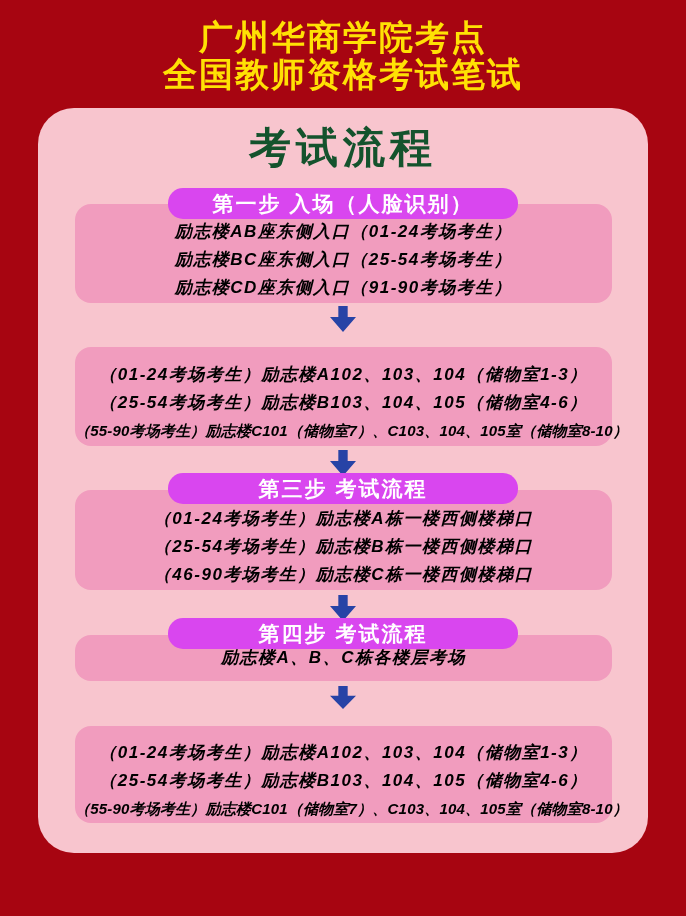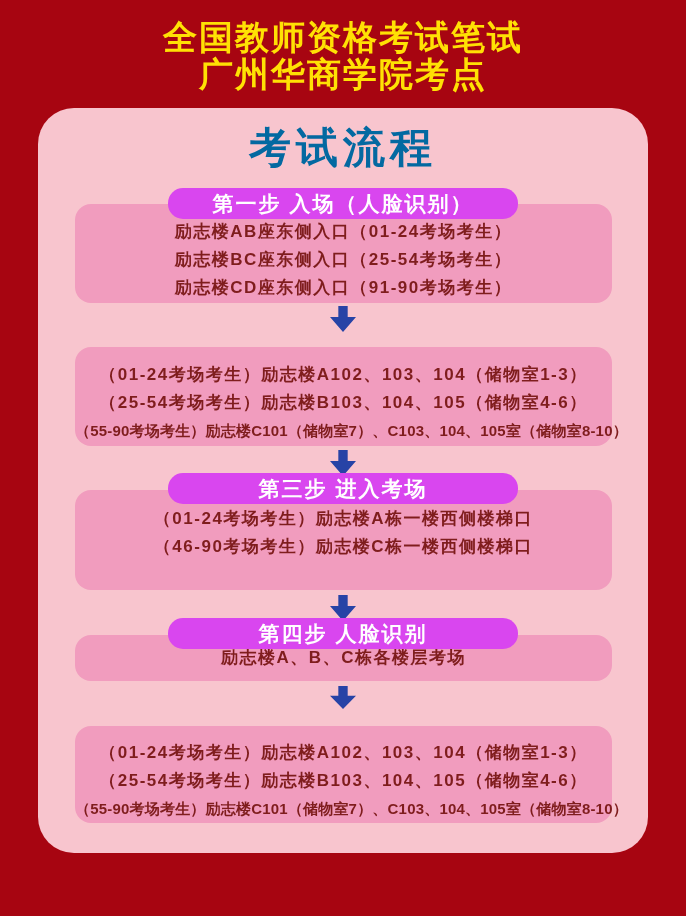--- a/index.html
+++ b/index.html
@@ -16,43 +16,43 @@
     text-align:center;color:#FFE104;
     font-size:34px;font-weight:bold;line-height:37px;letter-spacing:2px;
   }
   
   .panel{
     position:absolute;left:38px;top:108px;width:610px;height:745px;
     background:#F8C5CE;border-radius:36px;
   }
   .flow-title{
     position:absolute;top:12px;left:0;width:610px;
-    text-align:center;color:#0369a1;
+    text-align:center;color:#14532d;
     font-size:42px;font-weight:bold;letter-spacing:5px;
   }
   
   .pill{
     position:absolute;z-index:2;
     background:#d946ef;color:#FFFFFF;
     border-radius:15px;
     text-align:center;font-weight:bold;font-size:21px;
     letter-spacing:2px;line-height:31px;height:31px;
     white-space:nowrap;
   }
   .pill-narrow{left:130px;width:350px;}
   .pill-wide{left:55px;width:500px;}
   
   .step-body{
     position:absolute;z-index:1;left:37px;width:537px;
     background:#F19CBE;border-radius:16px;
     text-align:center;
   }
   .line{
-    font-size:17px;font-weight:bold;color:#7f1d1d;
-    line-height:28px;letter-spacing:1.5px;white-space:nowrap;
+    font-size:17px;font-weight:bold;color:#000000;
+    line-height:28px;letter-spacing:1.5px;white-space:nowrap;font-style:italic;
   }
   .line.long{font-size:15px;letter-spacing:0.2px;}
   
   .pill-s1{top:80px;}  .body-s1{top:96px;height:99px;padding-top:14px;box-sizing:border-box;}
   .pill-s2{top:222px;} .body-s2{top:239px;height:99px;padding-top:14px;box-sizing:border-box;}
   .pill-s3{top:365px;} .body-s3{top:382px;height:100px;padding-top:15px;box-sizing:border-box;}
   .pill-s4{top:510px;} .body-s4{top:527px;height:46px;padding-top:0;box-sizing:border-box;}
   .body-s4 .line{line-height:46px;}
   .pill-s5{top:600px;} .body-s5{top:618px;height:97px;padding-top:13px;box-sizing:border-box;}
   
@@ -63,22 +63,22 @@
   }
   .arrow-1{top:198px;}
   .arrow-2{top:342px;}
   .arrow-3{top:487px;}
   .arrow-4{top:578px;height:23px;}
 </style>
 </head>
 <body>
 
 <div class="top-title">
+  <div>广州华商学院考点</div>
   <div>全国教师资格考试笔试</div>
-  <div>广州华商学院考点</div>
 </div>
 
 <div class="panel">
 
   <div class="flow-title">考试流程</div>
 
   <div class="pill pill-narrow pill-s1">第一步 入场（人脸识别）</div>
   <div class="step-body body-s1">
     <div class="line">励志楼AB座东侧入口（01-24考场考生）</div>
     <div class="line">励志楼BC座东侧入口（25-54考场考生）</div>
@@ -86,28 +86,29 @@
   </div>
   <div class="arrow arrow-1"></div>
 
   <div class="step-body body-s2">
     <div class="line">（01-24考场考生）励志楼A102、103、104（储物室1-3）</div>
     <div class="line">（25-54考场考生）励志楼B103、104、105（储物室4-6）</div>
     <div class="line long">（55-90考场考生）励志楼C101（储物室7）、C103、104、105室（储物室8-10）</div>
   </div>
   <div class="arrow arrow-2"></div>
 
-  <div class="pill pill-narrow pill-s3">第三步 进入考场</div>
+  <div class="pill pill-narrow pill-s3">第三步 考试流程</div>
   <div class="step-body body-s3">
     <div class="line">（01-24考场考生）励志楼A栋一楼西侧楼梯口</div>
+    <div class="line">（25-54考场考生）励志楼B栋一楼西侧楼梯口</div>
     <div class="line">（46-90考场考生）励志楼C栋一楼西侧楼梯口</div>
   </div>
   <div class="arrow arrow-3"></div>
 
-  <div class="pill pill-narrow pill-s4">第四步 人脸识别</div>
+  <div class="pill pill-narrow pill-s4">第四步 考试流程</div>
   <div class="step-body body-s4">
     <div class="line">励志楼A、B、C栋各楼层考场</div>
   </div>
   <div class="arrow arrow-4"></div>
 
   <div class="step-body body-s5">
     <div class="line">（01-24考场考生）励志楼A102、103、104（储物室1-3）</div>
     <div class="line">（25-54考场考生）励志楼B103、104、105（储物室4-6）</div>
     <div class="line long">（55-90考场考生）励志楼C101（储物室7）、C103、104、105室（储物室8-10）</div>
   </div>

